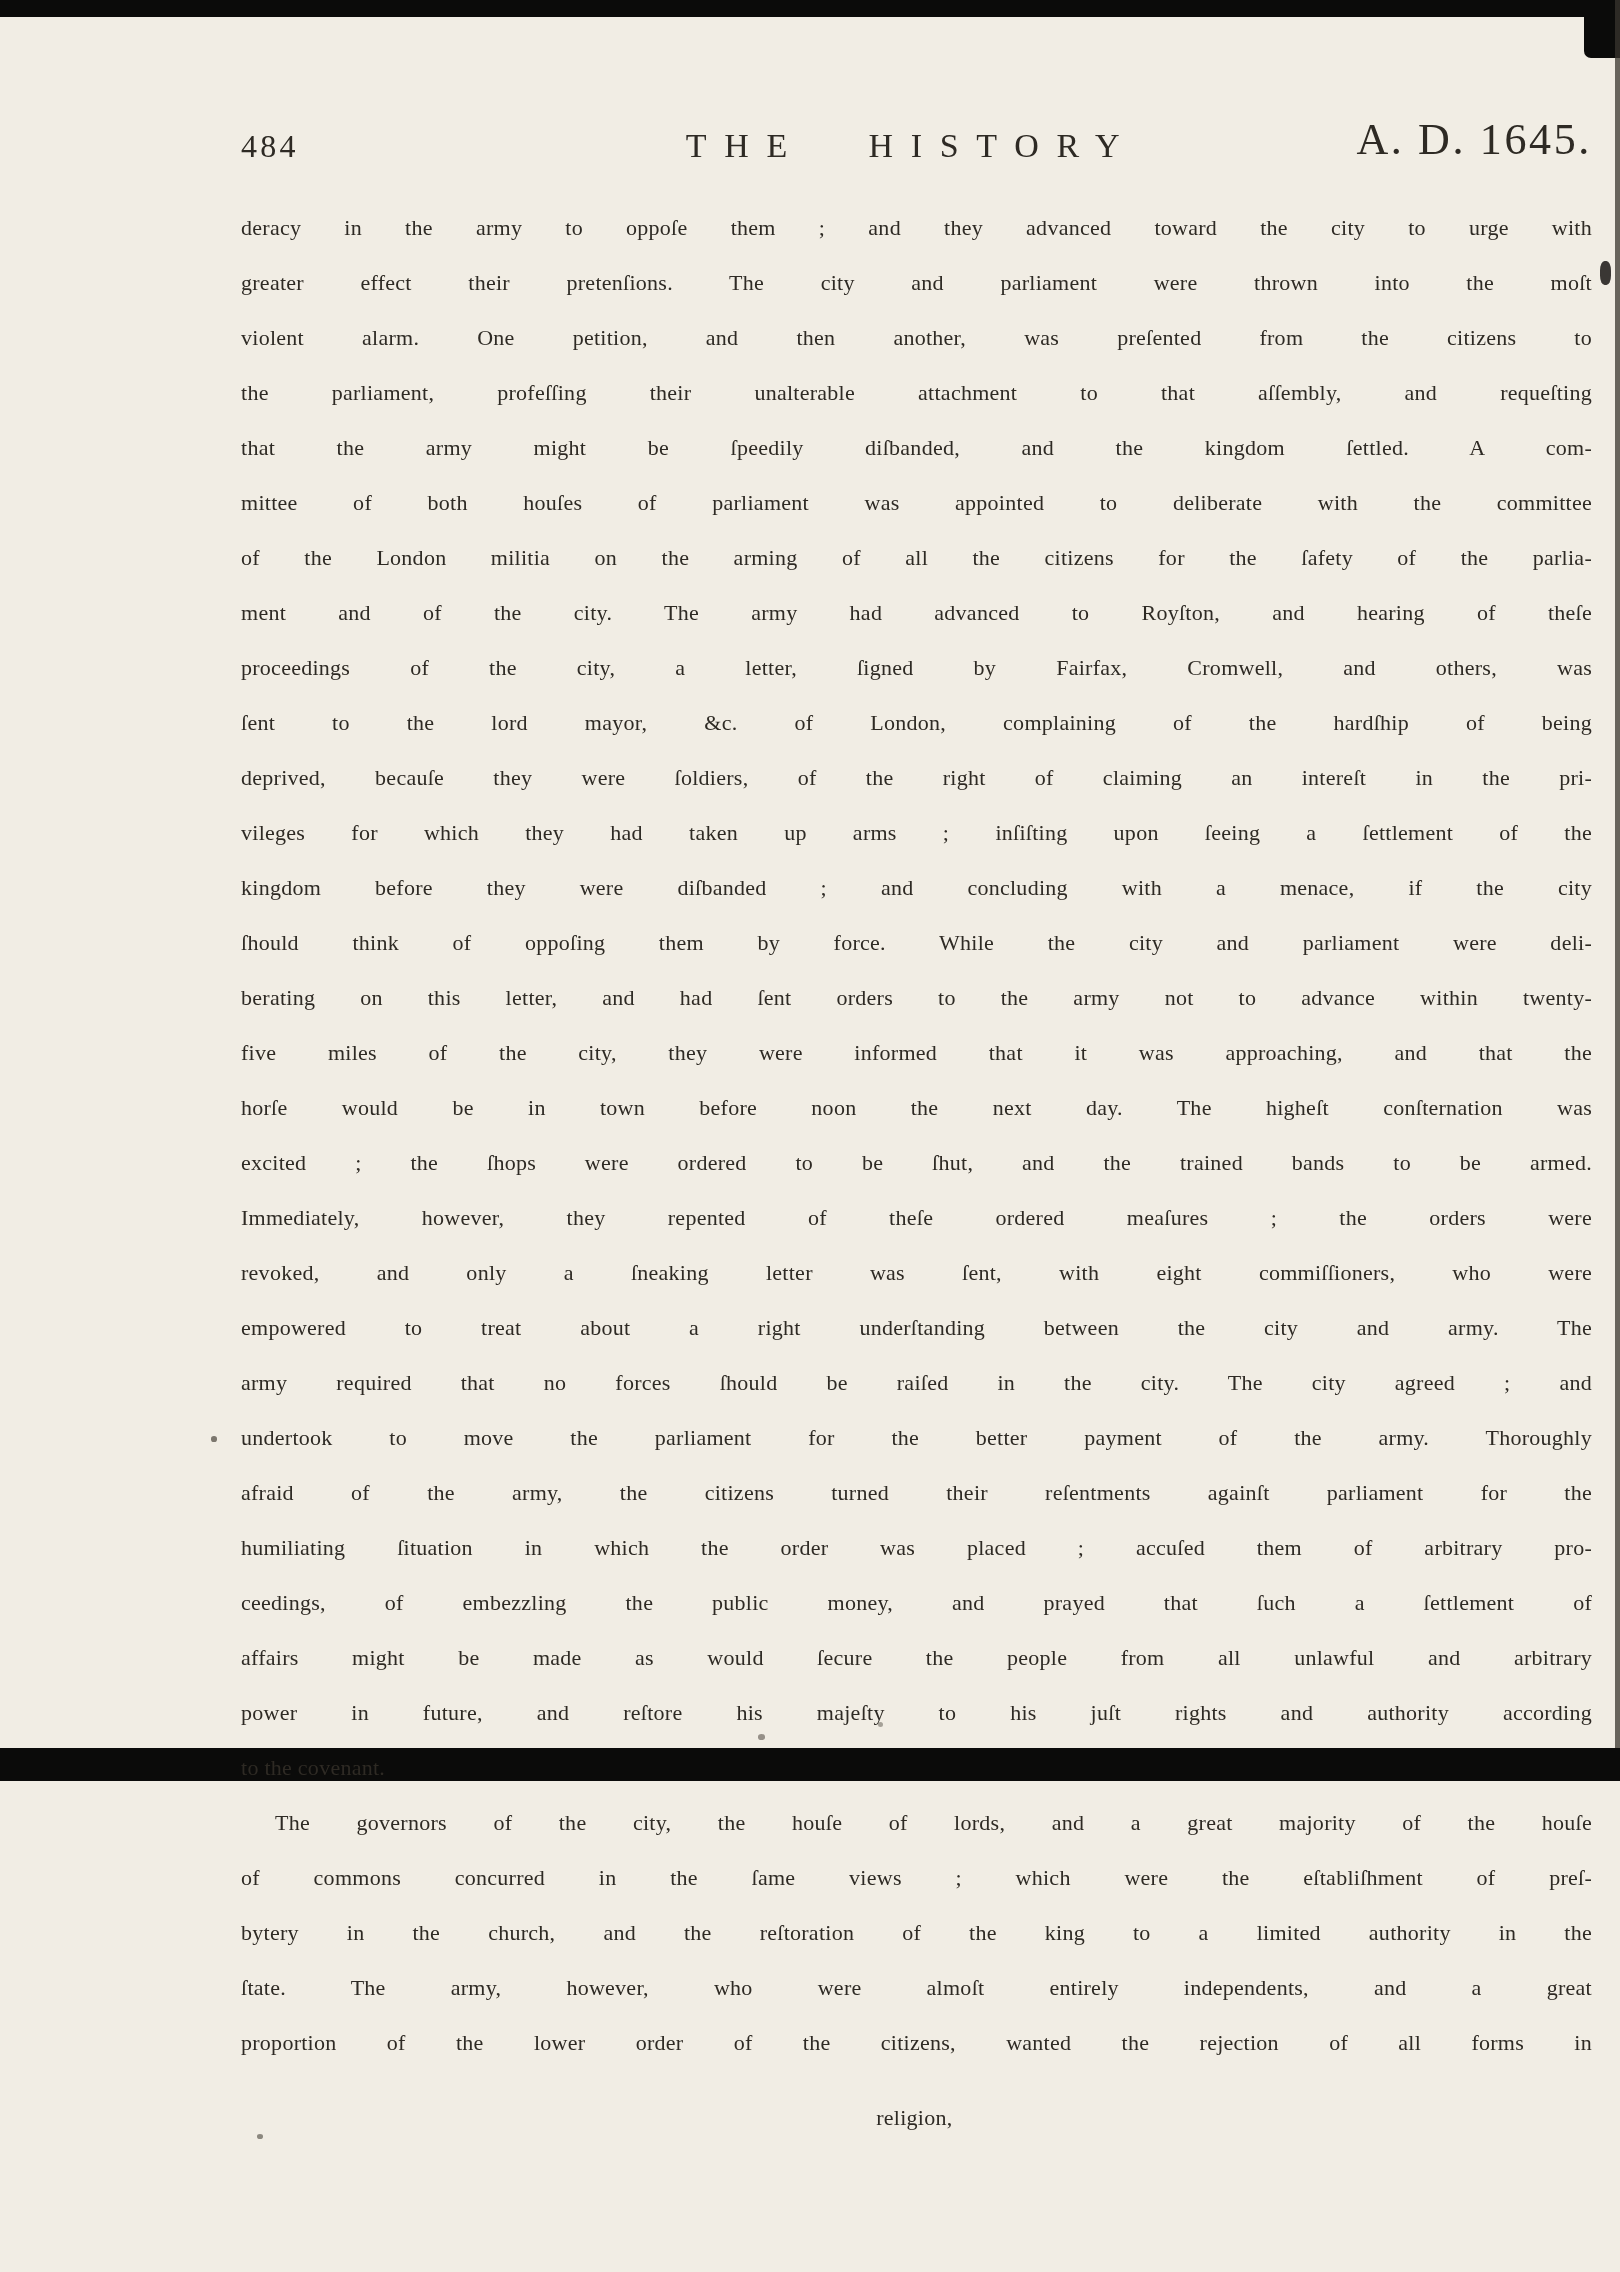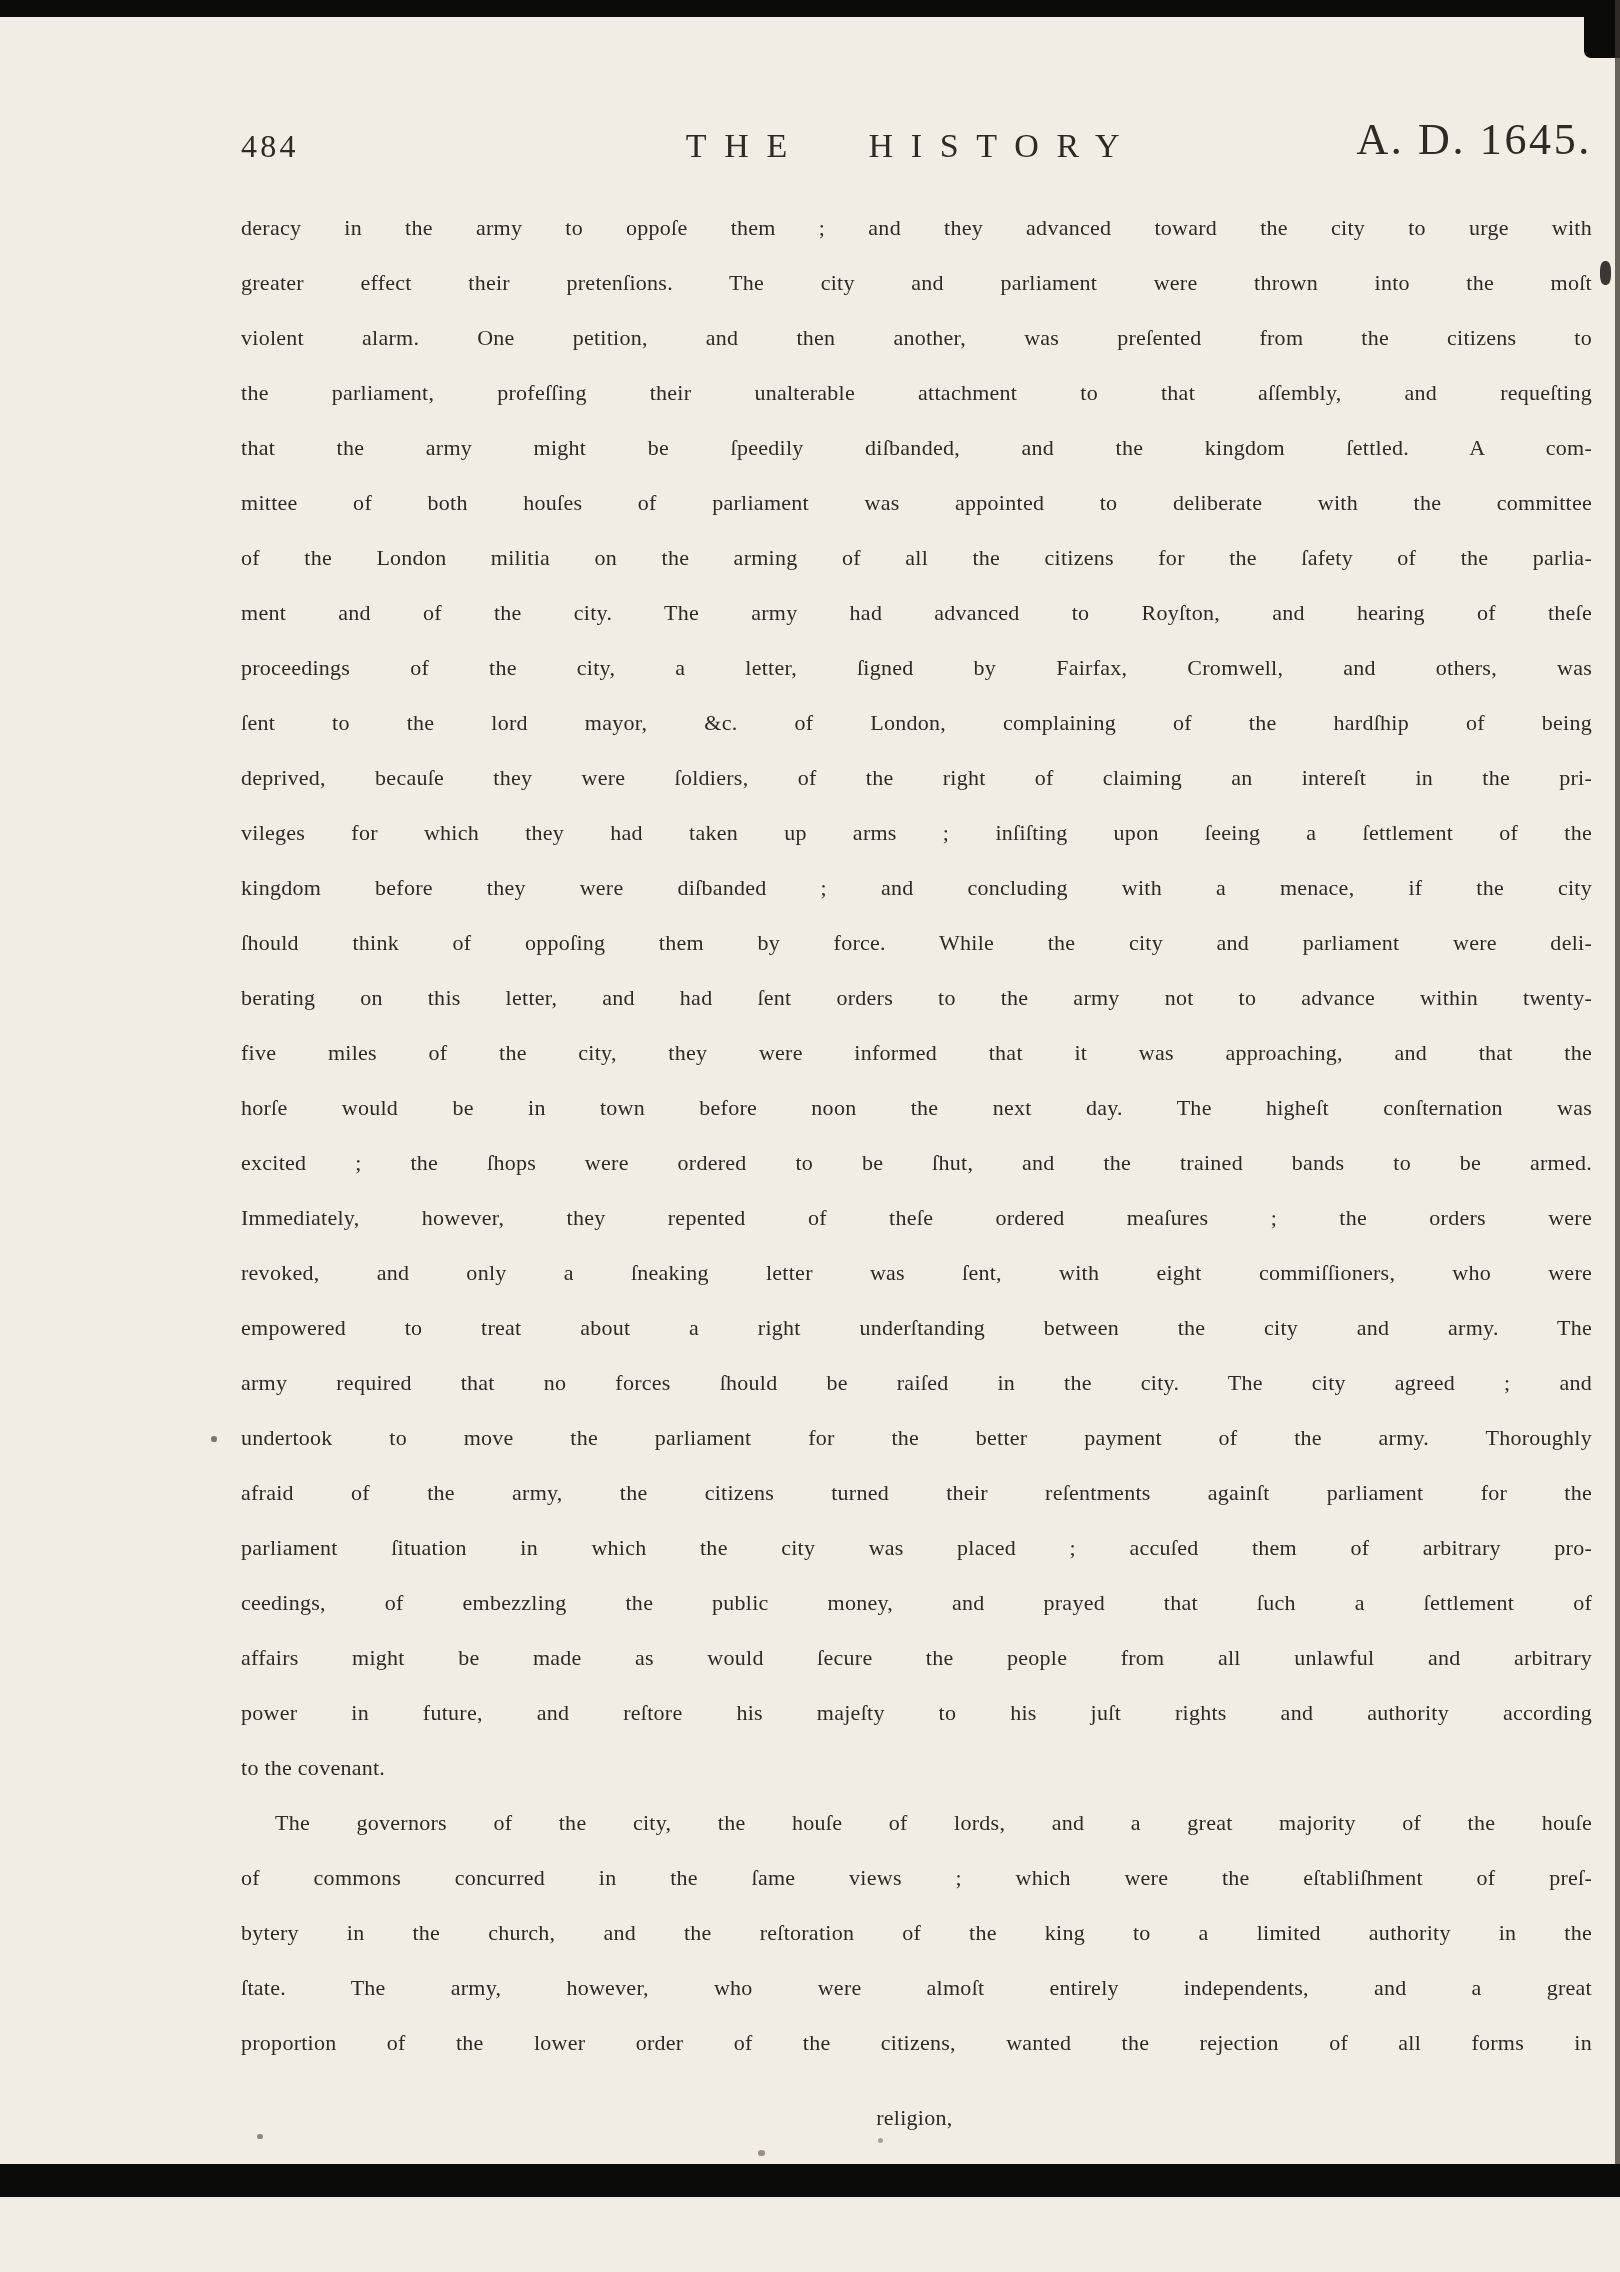--- a/index.html
+++ b/index.html
@@ -7,21 +7,21 @@
     --ink:#2e2a24;
   }
   *{margin:0;padding:0;box-sizing:border-box;}
   html,body{
     width:1621px;height:2273px;
     background:var(--paper);
     font-family:"Liberation Serif","DejaVu Serif",serif;
     color:var(--ink);
     overflow:hidden;
   }
-  .page{position:relative;width:1621px;height:2197px;background:var(--paper);}
+  .page{position:relative;width:1621px;height:1781px;background:var(--paper);}
 
   
   .edge{position:absolute;background:#0b0b0a;}
   .edge-top{top:0;left:0;width:100%;height:17px;}
   .edge-top-right{top:0;right:0;width:37px;height:58px;border-bottom-left-radius:7px;}
   .edge-right{top:0;right:0;width:5.7px;height:100%;background:rgba(58,53,47,0.75);}
   .edge-bottom{bottom:0;left:0;width:100%;height:33px;}
   .speck{position:absolute;border-radius:50%;background:#4a443c;}
   .speck-1{left:211px;top:1436px;width:5.7px;height:5.7px;opacity:.7;}
   .speck-2{right:10px;top:261px;width:11.4px;height:24px;border-radius:40%;background:#262220;opacity:.9;}
@@ -109,21 +109,21 @@
       <div class="line">berating on this letter, and had ſent orders to the army not to advance within twenty-</div>
       <div class="line">five miles of the city, they were informed that it was approaching, and that the</div>
       <div class="line">horſe would be in town before noon the next day. The higheſt conſternation was</div>
       <div class="line">excited ; the ſhops were ordered to be ſhut, and the trained bands to be armed.</div>
       <div class="line">Immediately, however, they repented of theſe ordered meaſures ; the orders were</div>
       <div class="line">revoked, and only a ſneaking letter was ſent, with eight commiſſioners, who were</div>
       <div class="line">empowered to treat about a right underſtanding between the city and army. The</div>
       <div class="line">army required that no forces ſhould be raiſed in the city. The city agreed ; and</div>
       <div class="line">undertook to move the parliament for the better payment of the army. Thoroughly</div>
       <div class="line">afraid of the army, the citizens turned their reſentments againſt parliament for the</div>
-      <div class="line">parliament ſituation in which the city was placed ; accuſed them of arbitrary pro-</div>
+      <div class="line">humiliating ſituation in which the order was placed ; accuſed them of arbitrary pro-</div>
       <div class="line">ceedings, of embezzling the public money, and prayed that ſuch a ſettlement of</div>
       <div class="line">affairs might be made as would ſecure the people from all unlawful and arbitrary</div>
       <div class="line">power in future, and reſtore his majeſty to his juſt rights and authority according</div>
       <div class="line short">to the covenant.</div>
     </div>
 
     <div class="paragraph">
       <div class="line indent">The governors of the city, the houſe of lords, and a great majority of the houſe</div>
       <div class="line">of commons concurred in the ſame views ; which were the eſtabliſhment of preſ-</div>
       <div class="line">bytery in the church, and the reſtoration of the king to a limited authority in the</div>

